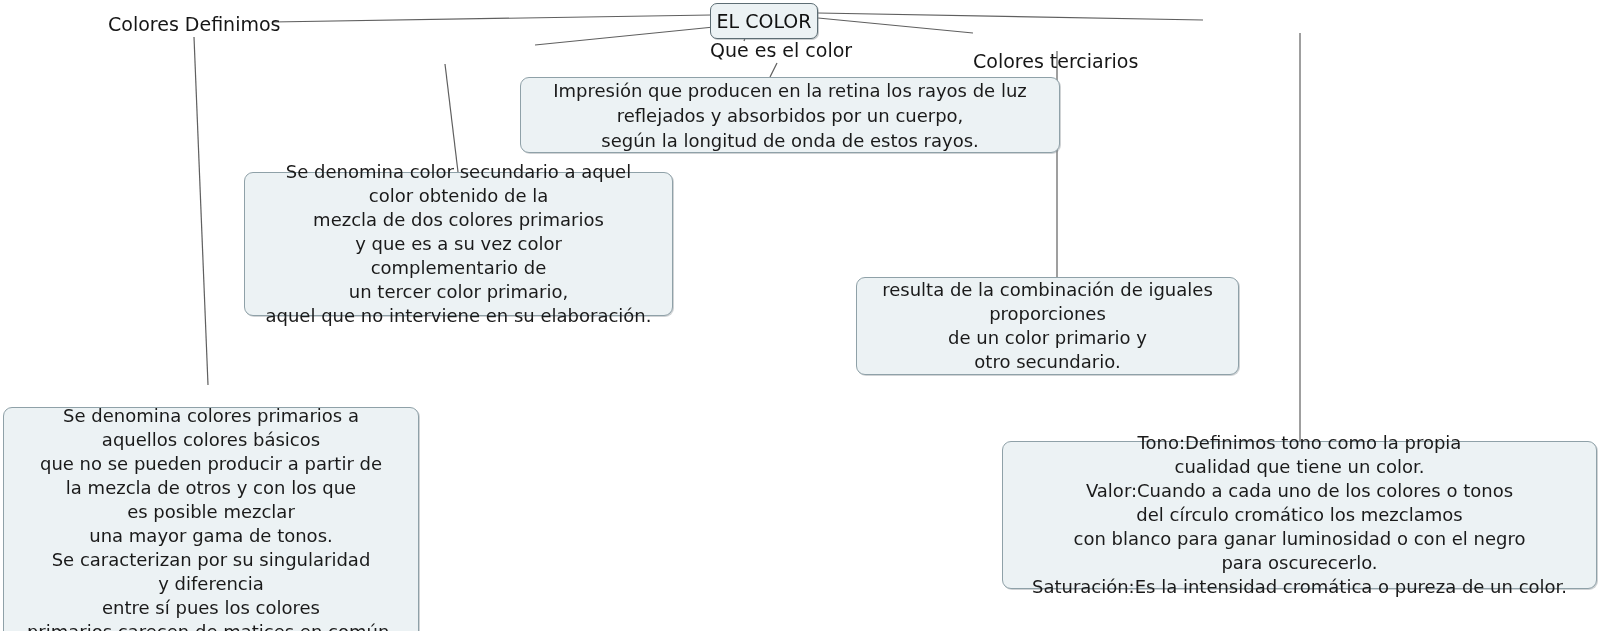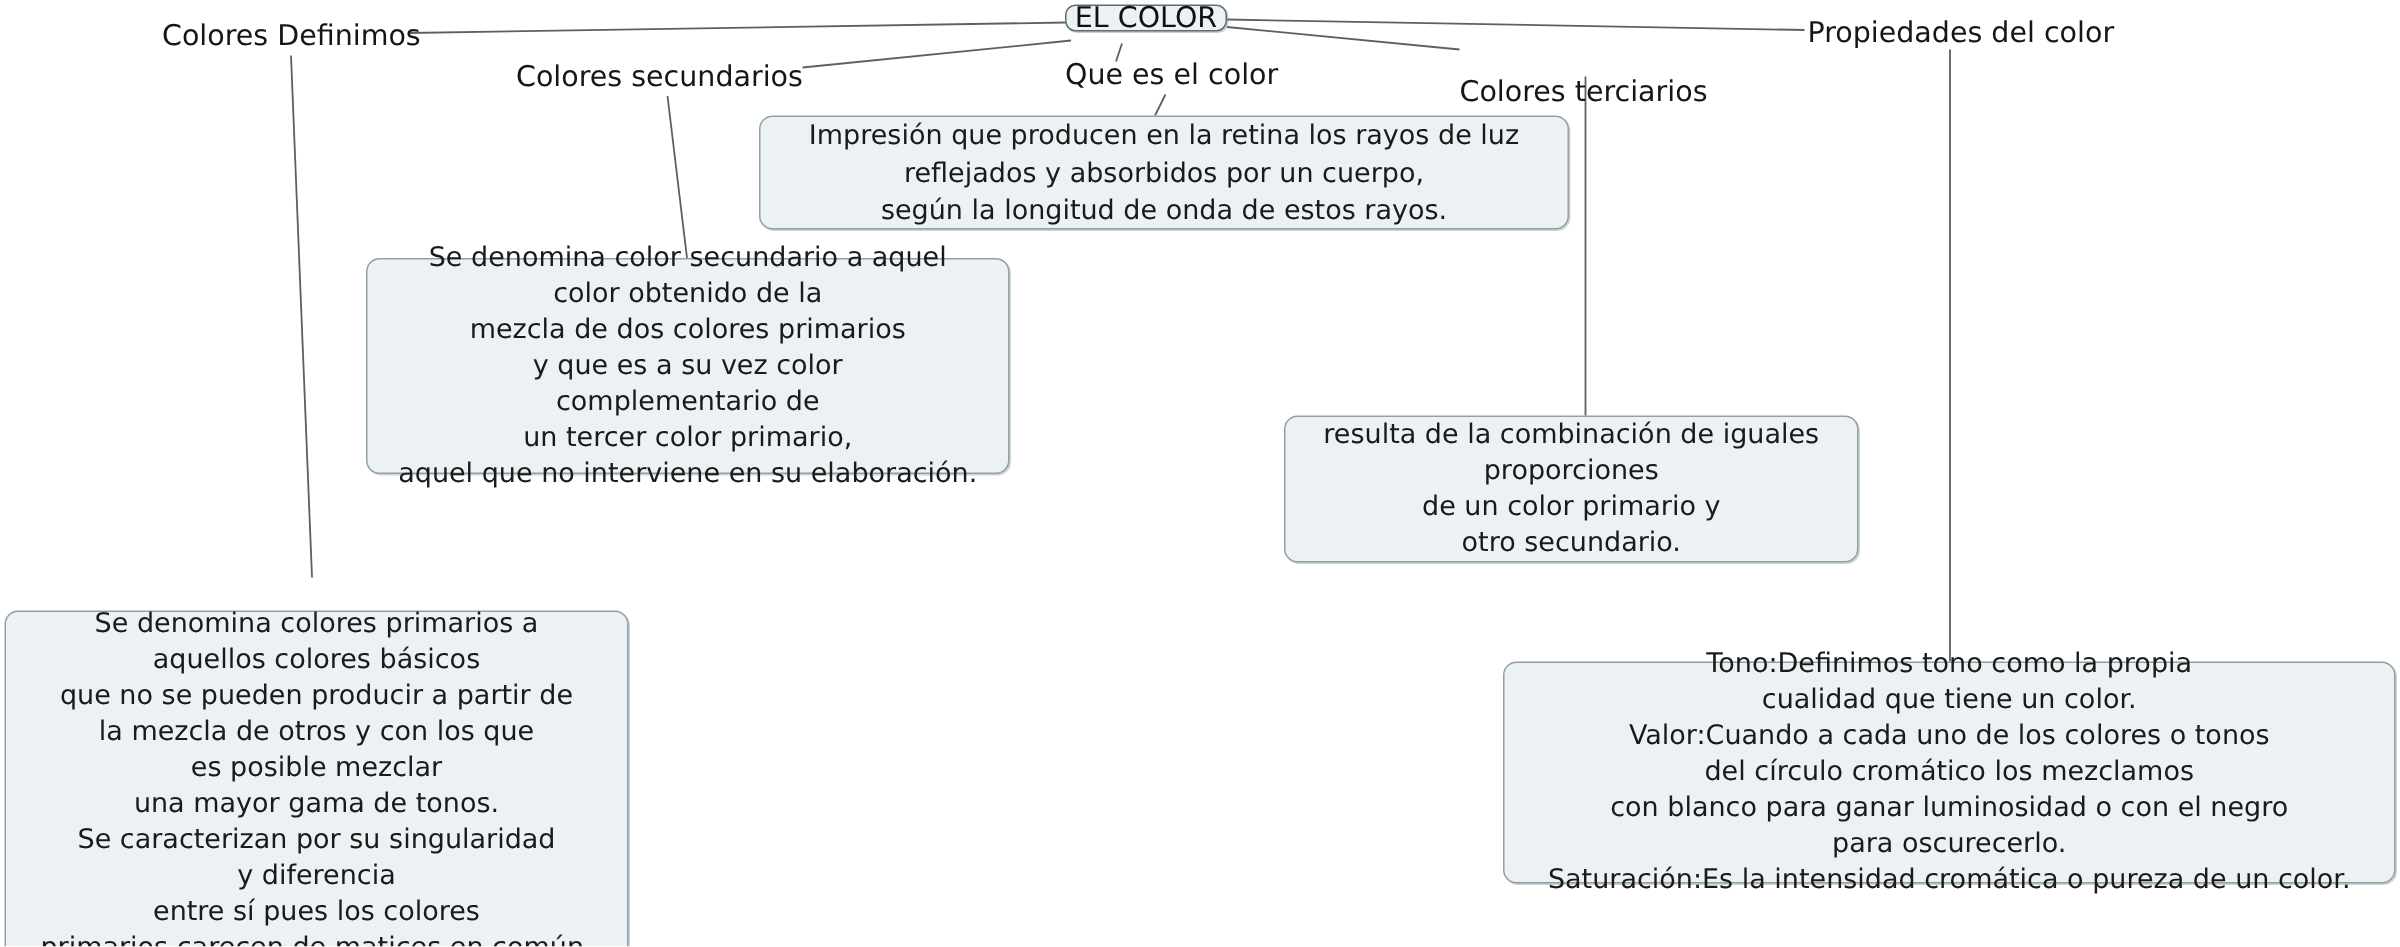--- a/index.html
+++ b/index.html
@@ -83,35 +83,33 @@
       <line x1="818" y1="18" x2="973" y2="33"></line>
 
       <line x1="1057" y1="51" x2="1057" y2="277"></line>
 
       <line x1="818" y1="13" x2="1203" y2="20"></line>
 
       <line x1="1300" y1="33" x2="1300" y2="441"></line>
     </g>
   </svg>
 
-  <div class="root-node" style="left:710px; top:3px; width:108px; height:18px;">
+  <div class="root-node" style="left:710px; top:3px; width:108px; height:36px;">
     <span>EL COLOR</span>
   </div>
 
   <div class="link-label" style="left:108px; top:13px;">Colores Definimos</div>
 
-  <div class="link-label" style="left:344px; top:40px;">Colores secundarios</div>
 
   <div class="link-label" style="left:710px; top:39px;">Que es el color</div>
 
   <div class="link-label" style="left:973px; top:12px;margin-top:38px;">Colores terciarios</div>
 
-  <div class="link-label" style="left:1205px; top:11px;">Propiedades del color</div>
 
-  <div class="concept-box" style="left:506px; top:77px; width:540px; height:76px; line-height:25px;">Impresión que producen en la retina los rayos de luz
+  <div class="concept-box" style="left:520px; top:77px; width:540px; height:76px; line-height:25px;">Impresión que producen en la retina los rayos de luz
 reflejados y absorbidos por un cuerpo,
 según la longitud de onda de estos rayos.</div>
 
   <div class="concept-box" style="left:244px; top:172px; width:429px; height:144px;">Se denomina color secundario a aquel
 color obtenido de la
 mezcla de dos colores primarios
 y que es a su vez color
 complementario de
 un tercer color primario,
 aquel que no interviene en su elaboración.</div>

